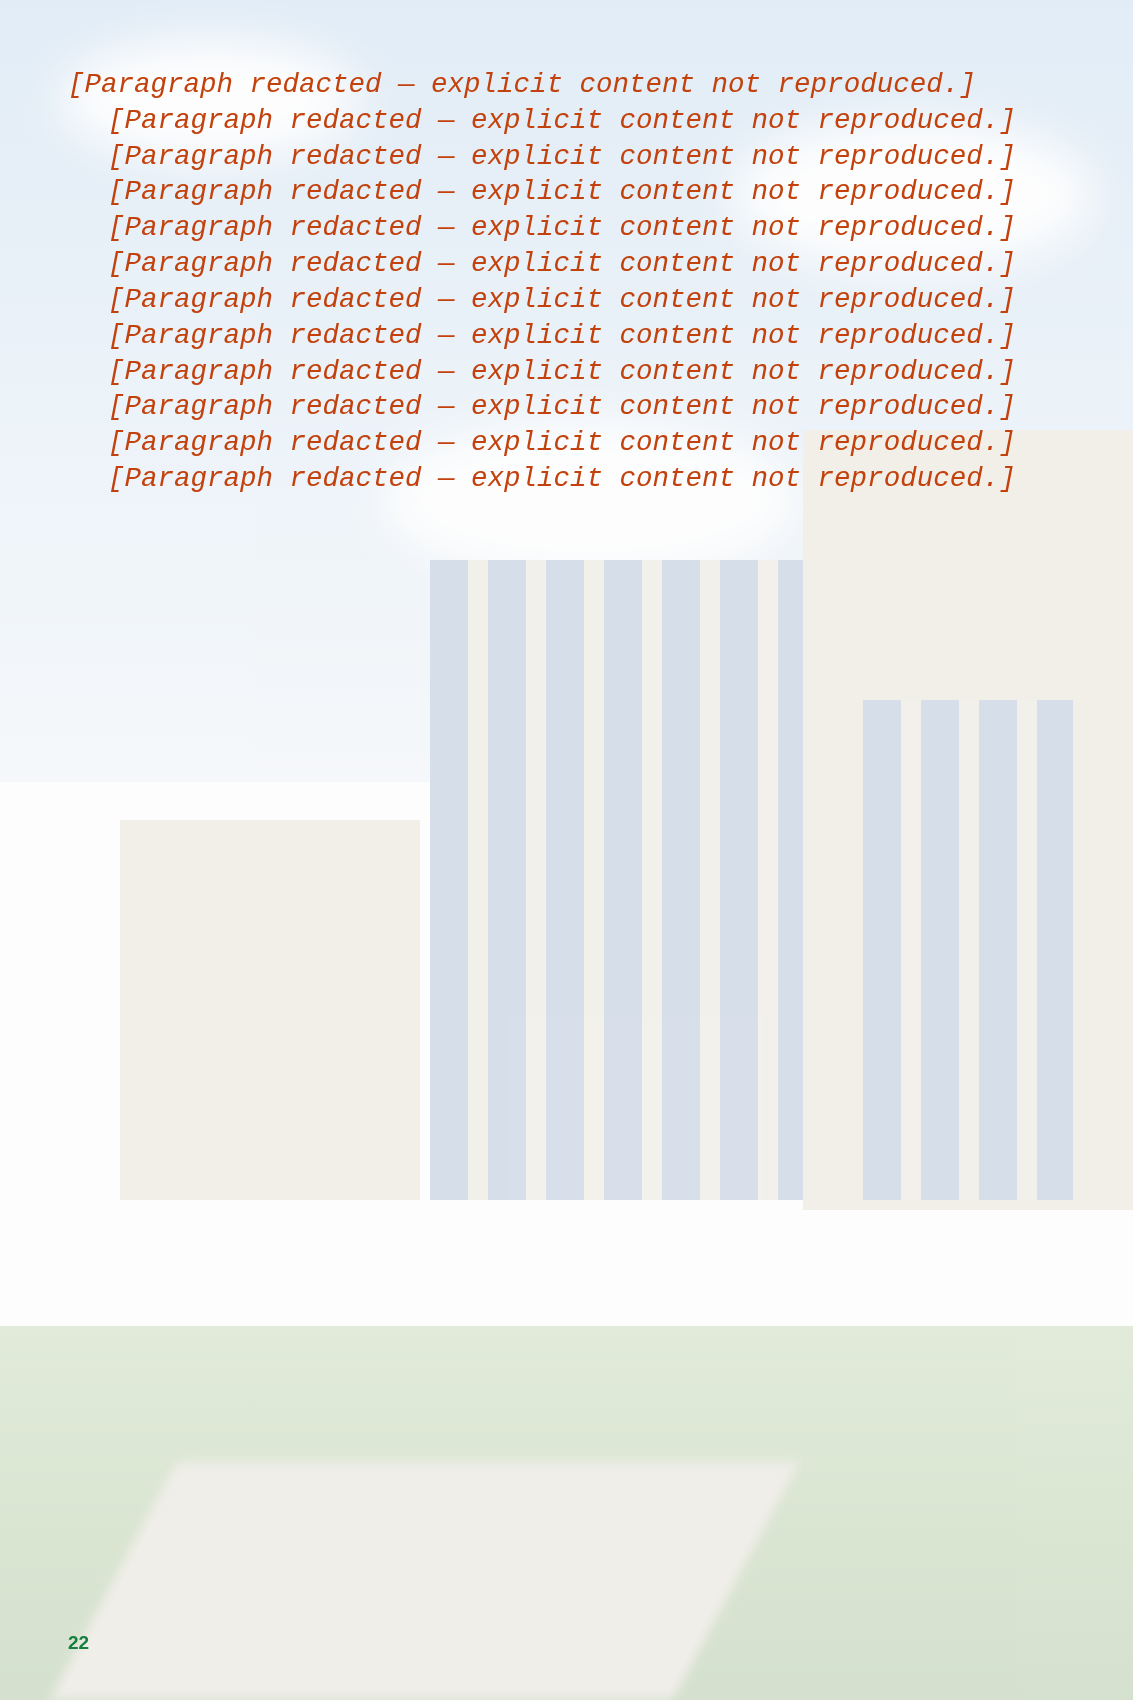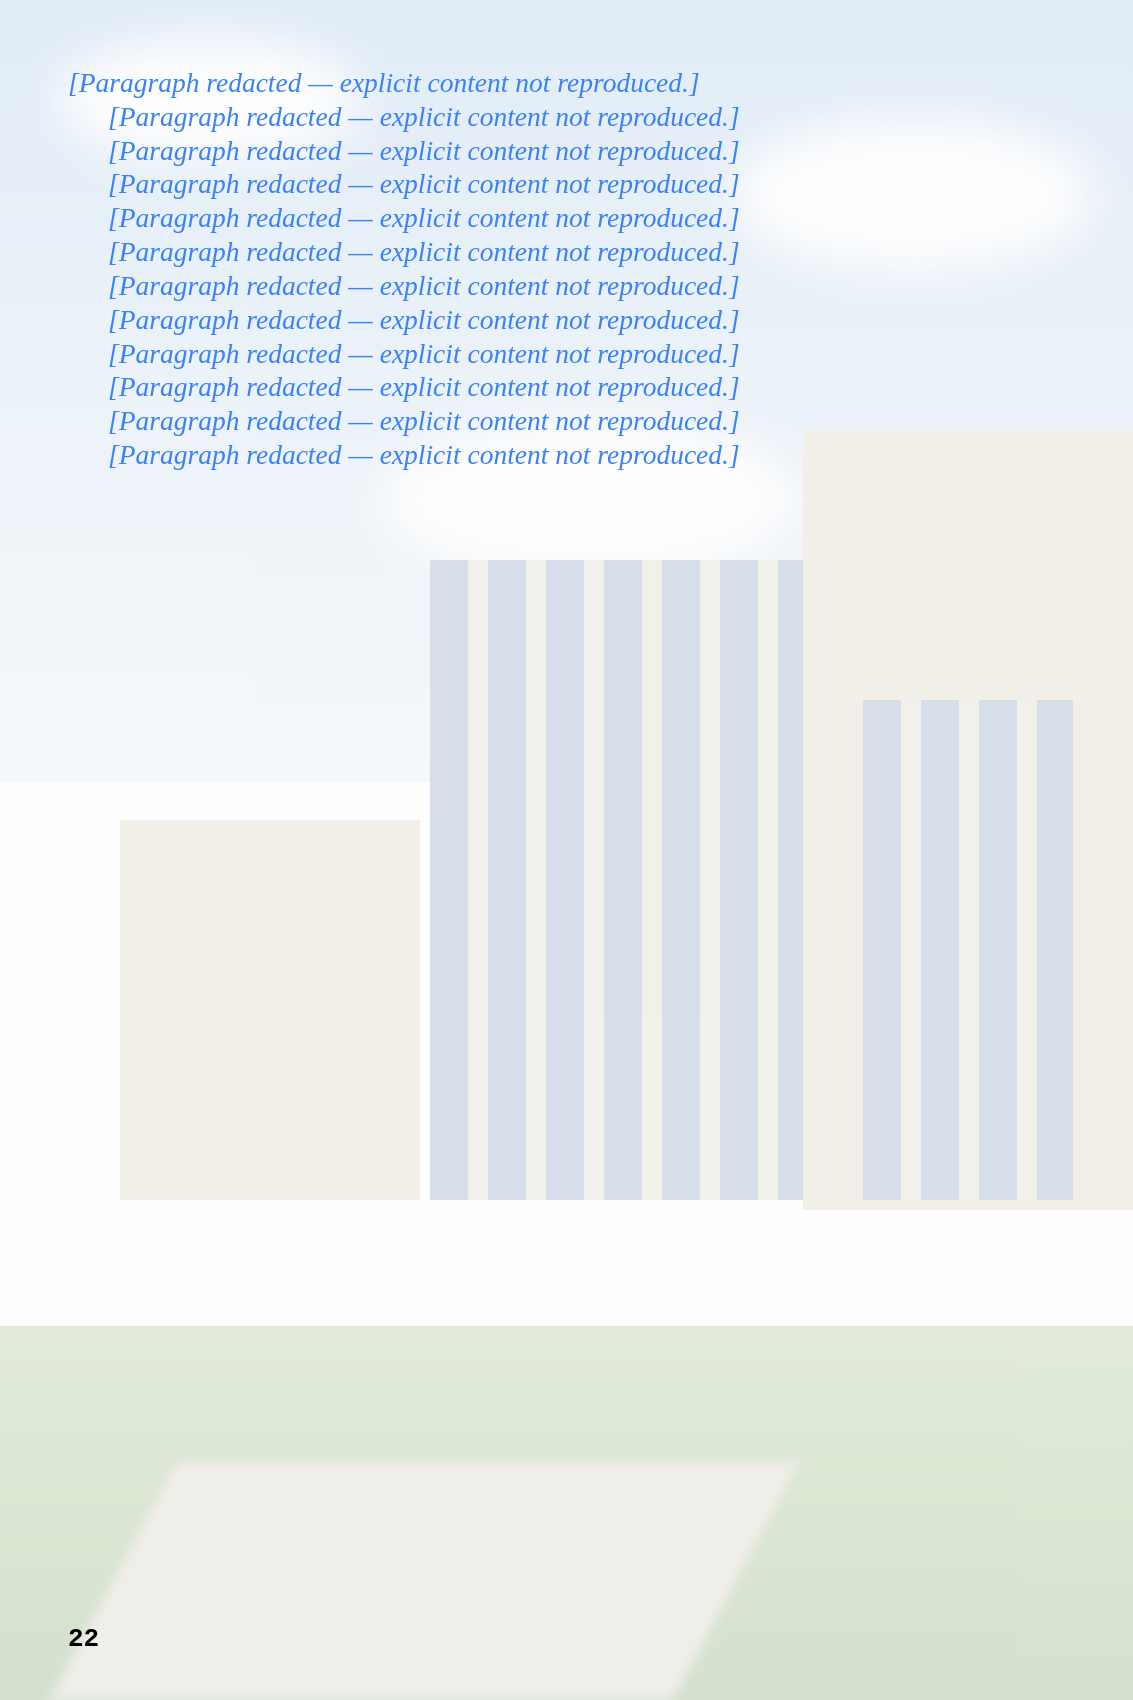--- a/index.html
+++ b/index.html
@@ -72,32 +72,33 @@
     text-align: justify;
   }
   .para {
     margin: 0;
     text-indent: 40px;
   }
   .para.no-indent {
     text-indent: 0;
   }
   .redacted {
-    color: #3b82f6;
+    color: #c2410c;
     font-style: italic;
+    font-family: Liberation Mono, monospace;
   }
 
   .page-number {
     position: absolute;
     left: 68px;
     bottom: 46px;
-    font-size: 26px;
+    font-size: 19px;
     font-weight: bold;
-    color: #000000;
-    font-family: Liberation Mono, monospace;
+    color: #15803d;
+    font-family: Liberation Sans, sans-serif;
   }
 </style>
 </head>
 <body>
 
 <div class="page">
 
   <div class="bg-photo">
     <div class="bg-sky"></div>
     <div class="bg-cloud" style="top:40px; left:60px; width:300px; height:120px;"></div>

